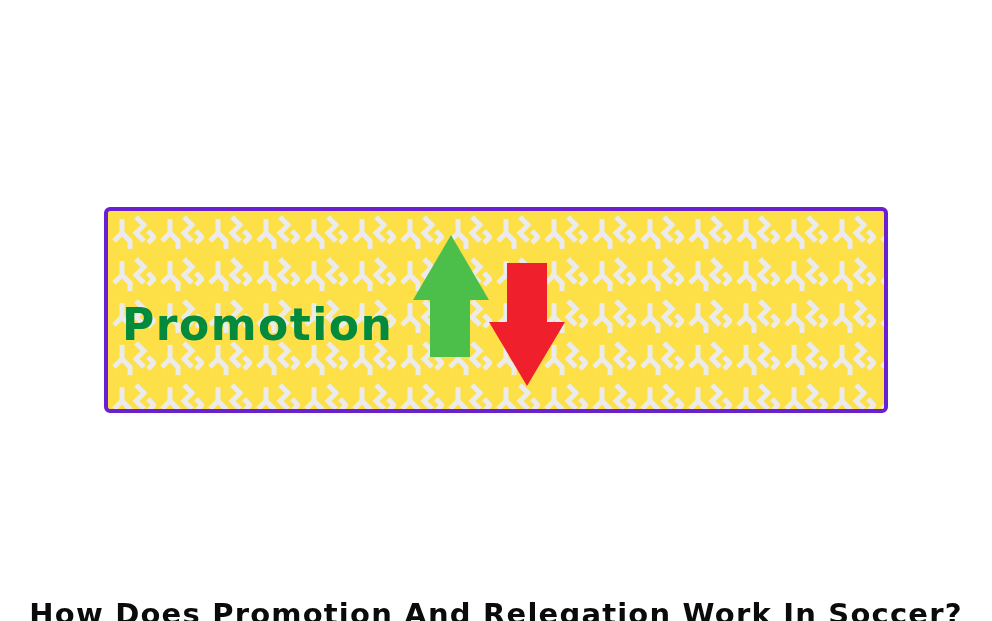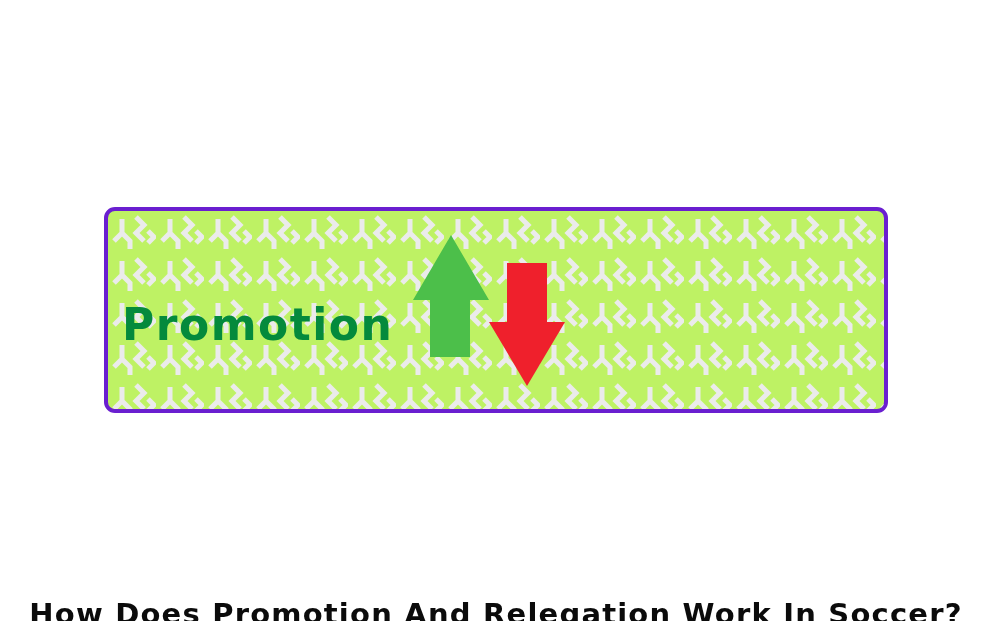--- a/index.html
+++ b/index.html
@@ -4,22 +4,22 @@
   <style>
     html, body { margin: 0; padding: 0; }
     body {
       width: 992px; height: 621px; background: #ffffff;
       position: relative; overflow: hidden;
       font-family: "DejaVu Sans", "Liberation Sans", sans-serif;
     }
     .banner {
       position: absolute; left: 104px; top: 207px;
       width: 776px; height: 198px;
-      border: 4px solid #6a1fd0; border-radius: 11px;
-      background-color: #bef264; overflow: hidden;
+      border: 4px solid #6a1fd0; border-radius: 6px;
+      background-color: #fde047; overflow: hidden;
     }
     .pattern { position: absolute; left: 0; top: 0; width: 100%; height: 100%; }
     .word {
       position: absolute; font-weight: bold; font-size: 44px;
       letter-spacing: 1.5px; line-height: 1; white-space: nowrap;
     }
     .promotion { left: 14px; top: 92px; color: #048a3c; }
     .relegation { left: 462px; top: 92px; color: #c8001e; }
     .arrows { position: absolute; left: 0; top: 0; width: 100%; height: 100%; }
     .title {

